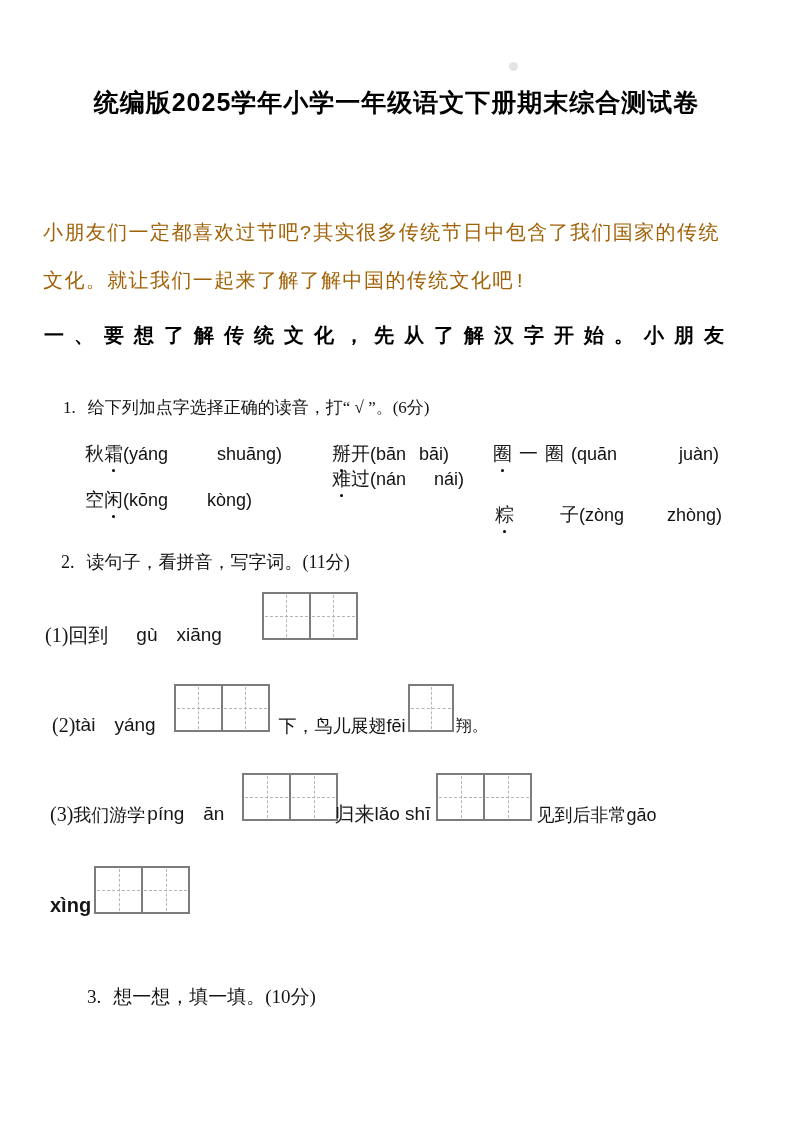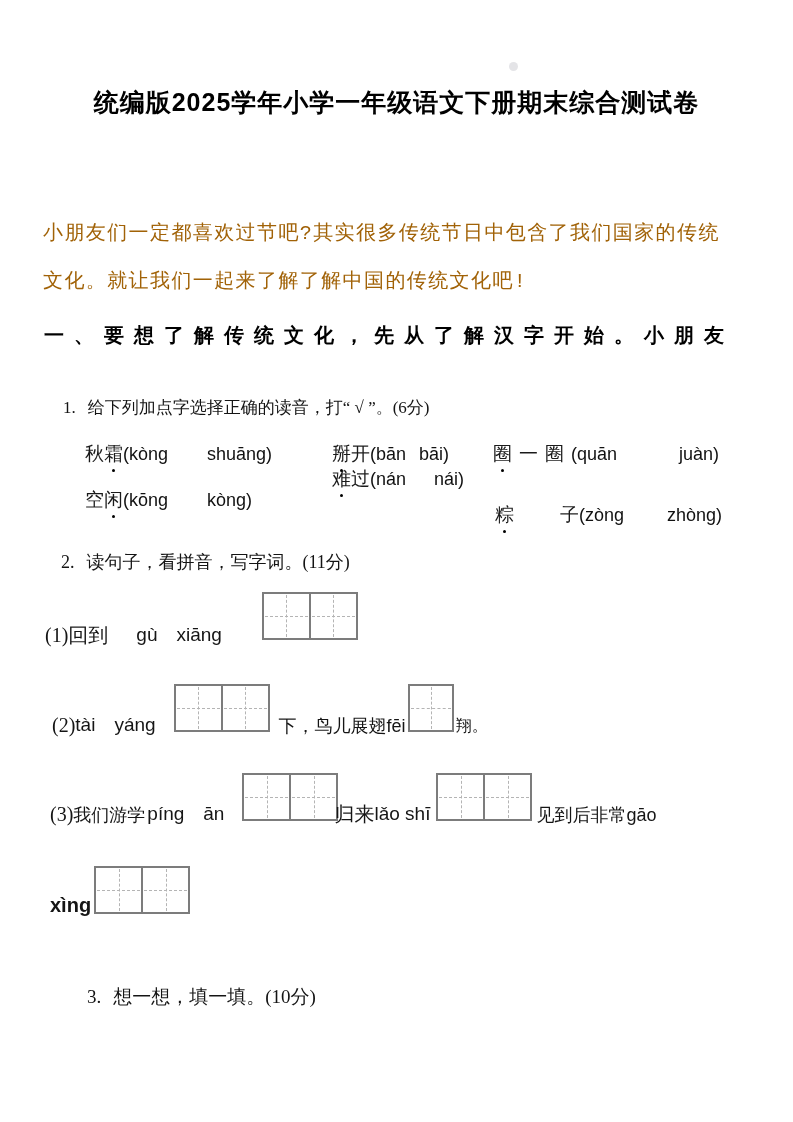--- a/index.html
+++ b/index.html
@@ -94,21 +94,21 @@
 
   <div class="intro intro1">小朋友们一定都喜欢过节吧?其实很多传统节日中包含了我们国家的传统</div>
   <div class="intro intro2">文化。就让我们一起来了解了解中国的传统文化吧!</div>
 
   <div class="h1 h1a">一、要想了解传统文化，先从了解汉字开始。小朋友</div>
 
   <div class="qhead q1head">
     <span class="qnum">1.</span><span>给下列加点字选择正确的读音，打“ √ ”。(6分)</span>
   </div>
 
-  <span class="q1-item" style="left:85px; top:441px;"><span class="cn">秋</span><span class="cn du">霜</span><span class="py">(kòng</span><span class="py" style="margin-left:39px;">shuāng)</span></span>
+  <span class="q1-item" style="left:85px; top:441px;"><span class="cn">秋</span><span class="cn du">霜</span><span class="py">(yáng</span><span class="py" style="margin-left:49px;">shuāng)</span></span>
 
   <span class="q1-item" style="left:332px; top:441px;"><span class="cn du">掰</span><span class="cn">开</span><span class="py">(bān</span><span class="py" style="margin-left:13px;">bāi)</span></span>
 
   <span class="q1-item" style="left:493px; top:441px;"><span class="cn du">圈</span><span class="cn" style="margin-left:7px; letter-spacing:7px;">一圈</span><span class="py">(quān</span><span class="py" style="margin-left:62px;">juàn)</span></span>
 
   <span class="q1-item" style="left:85px; top:487px;"><span class="cn">空</span><span class="cn du">闲</span><span class="py">(kōng</span><span class="py" style="margin-left:39px;">kòng)</span></span>
 
   <span class="q1-item" style="left:332px; top:466px;"><span class="cn du">难</span><span class="cn">过</span><span class="py">(nán</span><span class="py" style="margin-left:28px;">nái)</span></span>
 
   <span class="q1-item" style="left:495px; top:502px;"><span class="cn du">粽</span><span class="cn" style="margin-left:46px;">子</span><span class="py">(zòng</span><span class="py" style="margin-left:43px;">zhòng)</span></span>

